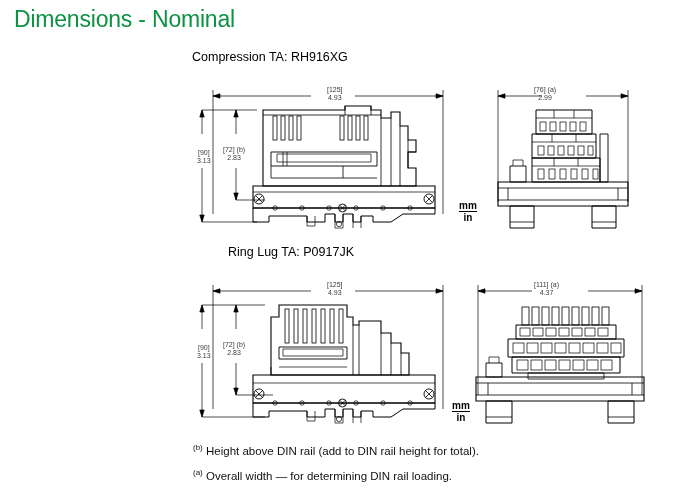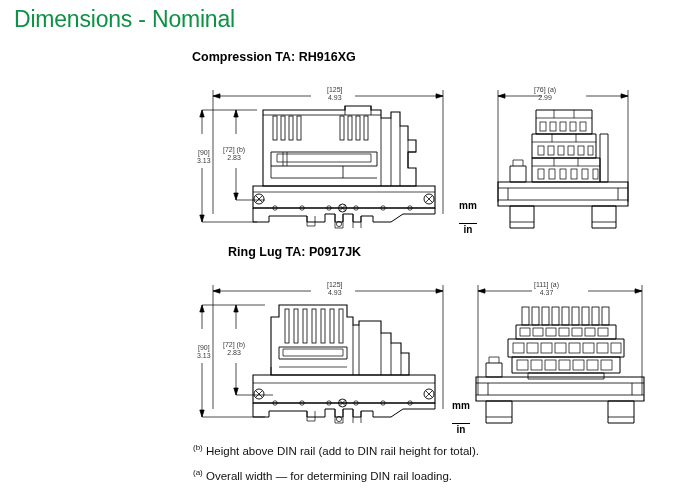--- a/index.html
+++ b/index.html
@@ -21,21 +21,21 @@
     top: 6px;
     font-size: 23px;
     font-weight: normal;
     color: #0e9144;
     letter-spacing: -0.2px;
     white-space: nowrap;
   }
   .section-title {
     position: absolute;
     font-size: 12.5px;
-    font-weight: bold;
+    font-weight: normal;
     color: #000;
     white-space: nowrap;
   }
   #sec1-title { left: 192px; top: 50px; }
   #sec2-title { left: 192px; top: 245px; margin-left: 36px; }
 
   .dwg { position: absolute; }
 
   
   .dimtext {
@@ -52,21 +52,21 @@
 
   
   .unit-legend {
     position: absolute;
     font-size: 10px;
     font-weight: bold;
     line-height: 11px;
     text-align: center;
     color: #000;
   }
-  .unit-legend .mm { display: block; border-bottom: 1.4px solid #000; padding-bottom: 12px; text-align: center; }
+  .unit-legend .mm { display: block; border-bottom: 1.4px solid #000; padding-bottom: 0px; text-align: center; }
   .unit-legend .in { display: block; padding-top: 0px; }
 
   
   .footnotes {
     position: absolute;
     left: 193px;
     top: 437px;
     width: 470px;
     font-size: 11.5px;
     line-height: 21px;

